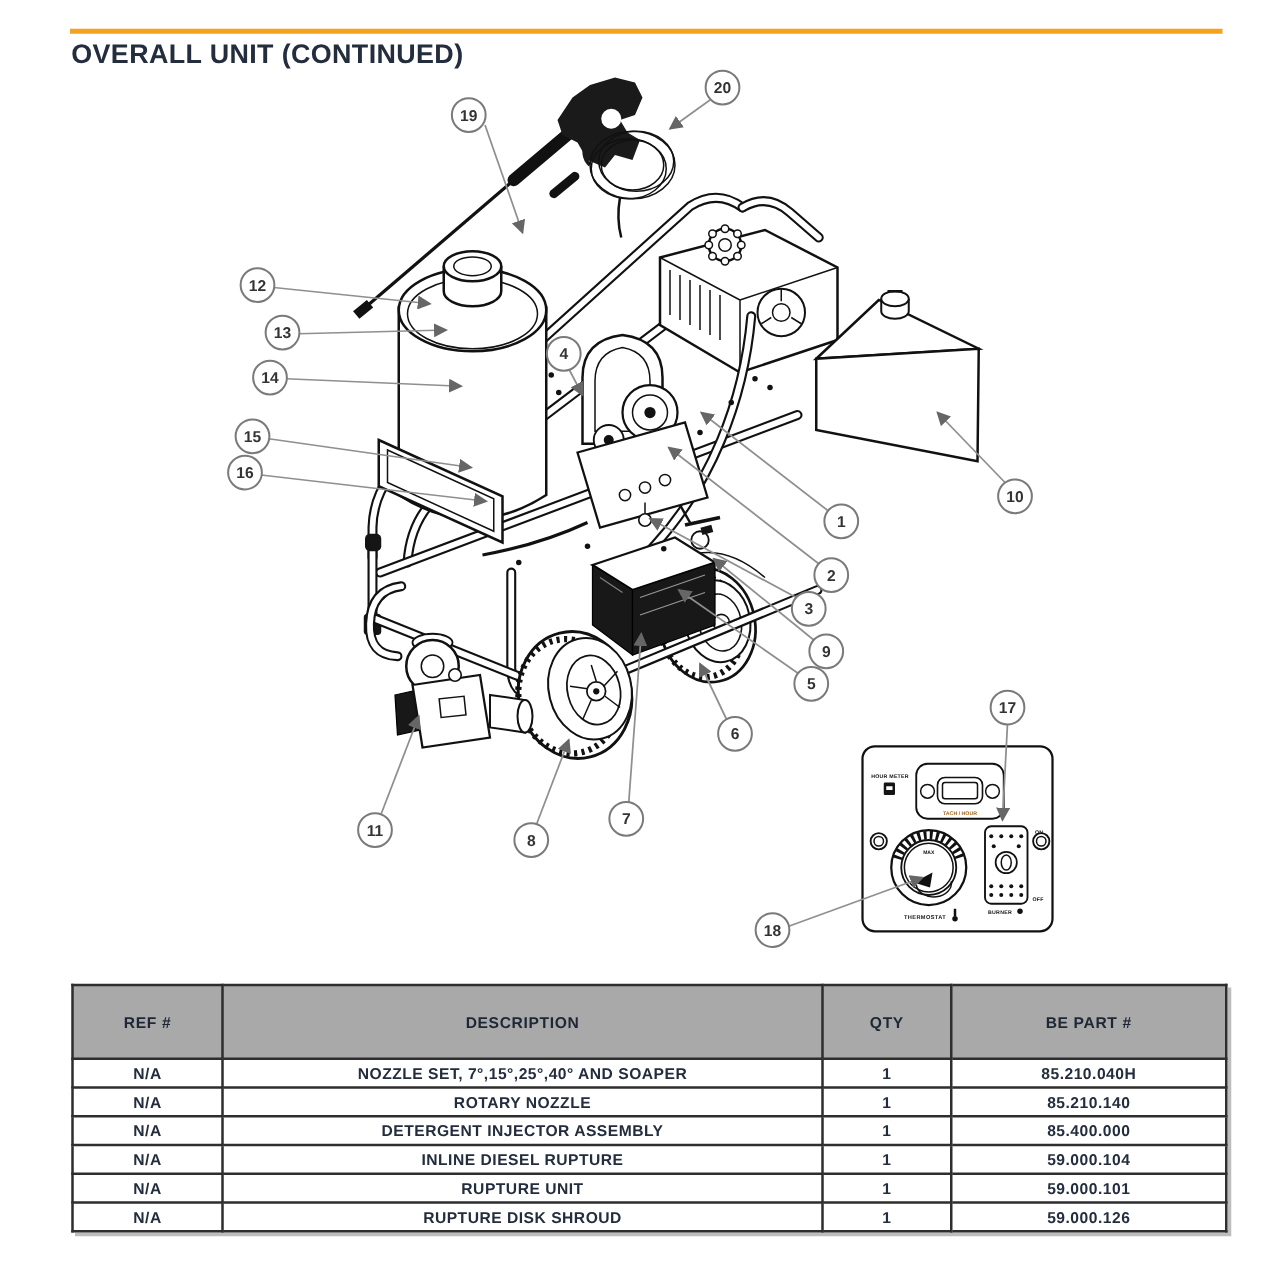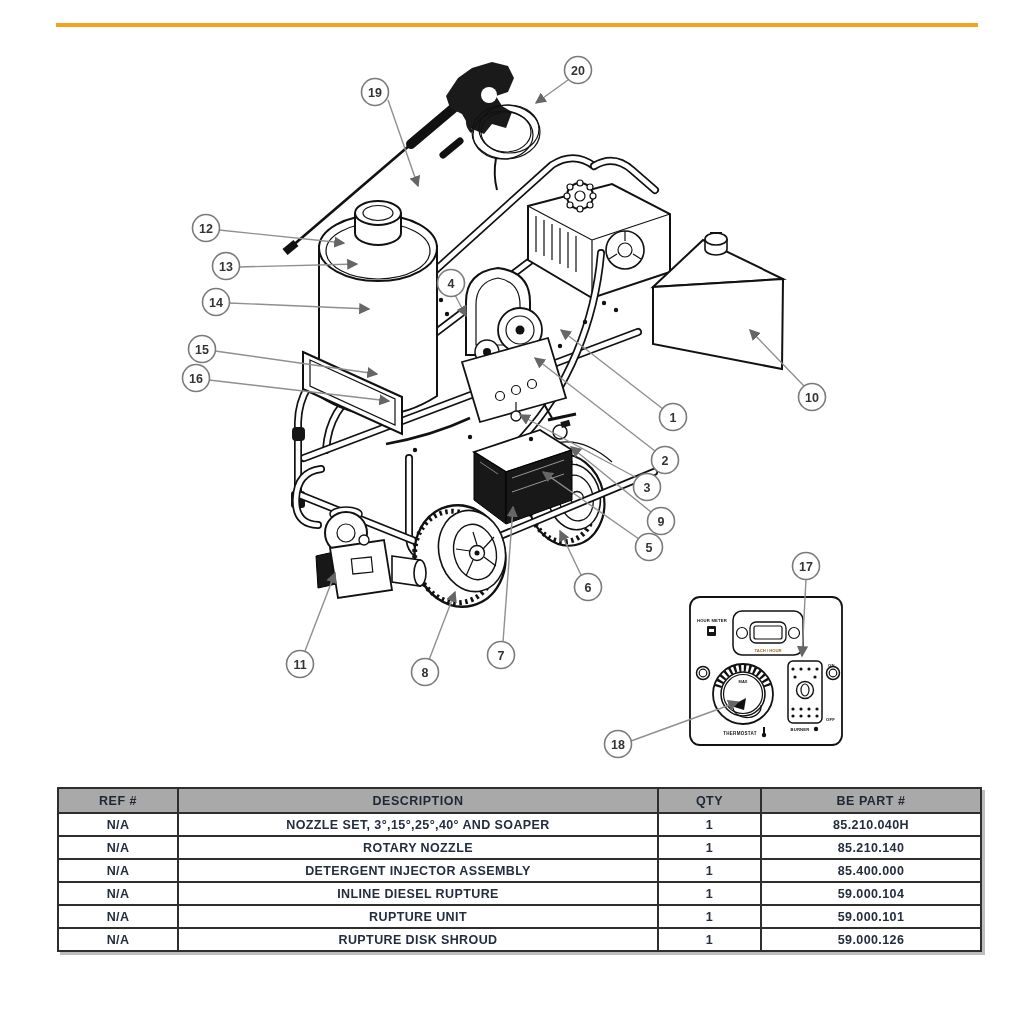--- a/index.html
+++ b/index.html
@@ -15,34 +15,35 @@
   .tube-inner{stroke:#fff;stroke-width:4.6;fill:none;stroke-linecap:round;}
   .thin{stroke:#111;fill:none;stroke-width:1.2;}
   .leader{stroke:#8f8f8f;stroke-width:1.4;fill:none;}
   .co-circle{fill:#fff;stroke:#7A7A7A;stroke-width:1.6;}
   .co-num{font-size:12.5px;font-weight:600;fill:#333;text-anchor:middle;}
   .tinylabel{font-size:4.2px;font-weight:700;fill:#111;letter-spacing:.2px;}
   #table-wrap{position:absolute;left:57px;top:787px;width:923px;}
   table[data-name="parts-table"]{border-collapse:collapse;width:923px;table-layout:fixed;
       box-shadow:3px 3px 0 #bdbdbd;background:#fff;}
   table[data-name="parts-table"] th{background:#A9A9A9;color:#1D2736;font-weight:700;
-      font-size:12.5px;letter-spacing:.5px;border:2px solid #2E2E2E;padding:4px 2px;height:15px;}
+      font-size:12.5px;letter-spacing:.5px;border:2px solid #2E2E2E;padding:21px 2px;height:15px;}
   table[data-name="parts-table"] td{color:#232D3D;font-weight:600;font-size:12.5px;
       letter-spacing:.4px;text-align:center;border:2px solid #2E2E2E;padding:3px 10px;height:15px;
       white-space:nowrap;overflow:hidden;}
   col.c-ref{width:120px;} col.c-desc{width:480px;} col.c-qty{width:103px;} col.c-part{width:220px;}
 </style>
 </head>
 <body>
 
 <div id="page" data-name="manual-page">
 
   <div id="accent-rule" data-name="accent-rule"></div>
 
   <div id="title-block" data-name="page-title">
+    <div data-name="page-title-line1">OVERALL UNIT (CONTINUED)</div>
   </div>
 
   <svg width="1024" height="1024" viewBox="0 0 1024 1024" data-name="parts-diagram">
     <defs>
       <marker id="arw" markerWidth="8" markerHeight="8" refX="7" refY="4" orient="auto">
         <path d="M0,0 L8,4 L0,8 Z" fill="#666"></path>
       </marker>
       <path id="tube-a" d="M594,166 Q574,151 552,165 L336,360 Q299,383 298,422 L298,446"></path>
       <path id="tube-b" d="M620,193 L364,387 Q329,407 326,450"></path>
       <path id="tube-c" d="M594,166 Q614,154 632,170 L655,190"></path>
@@ -399,21 +400,21 @@
           <tr data-name="table-header-row">
             <th data-name="column-header">REF #</th>
             <th data-name="column-header">DESCRIPTION</th>
             <th data-name="column-header">QTY</th>
             <th data-name="column-header">BE PART #</th>
           </tr>
         </thead>
         <tbody>
           <tr data-name="table-row">
             <td data-name="table-cell">N/A</td>
-            <td data-name="table-cell">NOZZLE SET, 3°,15°,25°,40° AND SOAPER</td>
+            <td data-name="table-cell">NOZZLE SET, 7°,15°,25°,40° AND SOAPER</td>
             <td data-name="table-cell">1</td>
             <td data-name="table-cell">85.210.040H</td>
           </tr>
           <tr data-name="table-row">
             <td data-name="table-cell">N/A</td>
             <td data-name="table-cell">ROTARY NOZZLE</td>
             <td data-name="table-cell">1</td>
             <td data-name="table-cell">85.210.140</td>
           </tr>
           <tr data-name="table-row">

